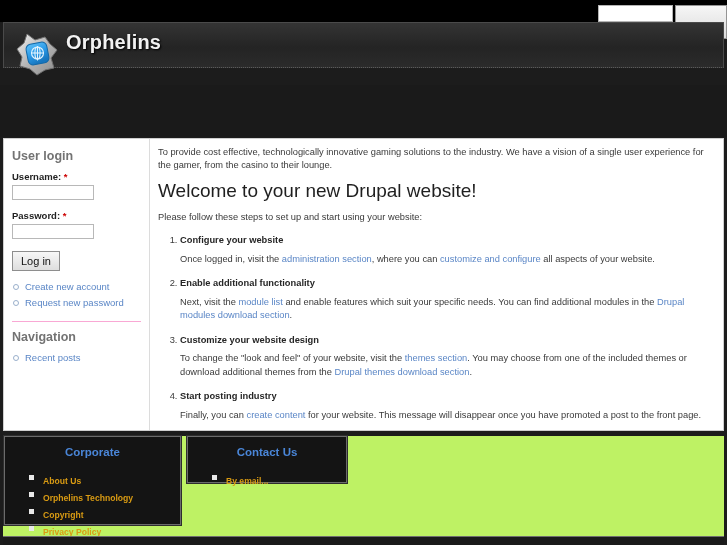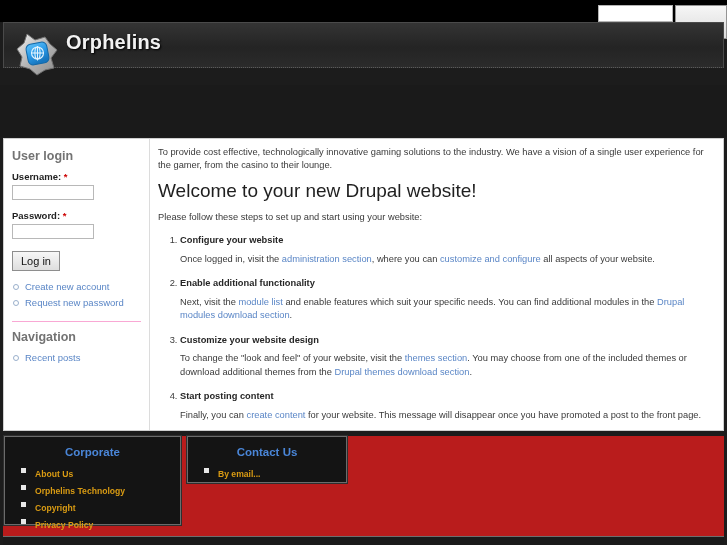--- a/index.html
+++ b/index.html
@@ -187,40 +187,40 @@
     display: block;
     margin-bottom: 5px;
   }
   ol.steps > li > .step-body { display: block; }
   .outro { margin: 6px 0 0 0; }
 
   
   .footer {
     position: absolute; left: 3px; top: 436px;
     width: 721px; height: 106px;
-    background: #b91c1c;
+    background: #bef264;
     display: flex;
     align-items: flex-start;
   }
   .fblock {
     background: #141414;
     border: 1px solid #6b6b6b;
     outline: 1px solid #2e2e2e;
     padding: 6px 8px 8px 8px;
   }
   .fblock.corporate { width: 177px; height: 89px; margin-left: 1px; }
   .fblock.contact   { width: 160px; height: 47px; margin-left: 6px; }
   .fblock-title {
     color: #4a86d8;
     font-size: 11.5px;
     font-weight: bold;
     text-align: center;
     margin: 3px 0 9px 0;
   }
-  .flist { list-style: none; margin: 8px; padding: 0; }
+  .flist { list-style: none; margin: 16px; padding: 0; }
   .flist li {
     position: relative;
     padding-left: 14px;
     margin-bottom: 5px;
     line-height: 10px;
   }
   .flist li::before {
     content: "";
     position: absolute; left: 0px; top: 1px;
     width: 5px; height: 5px;
@@ -333,21 +333,21 @@
         </li>
         <li>
           <span class="step-title">Enable additional functionality</span>
           <span class="step-body">Next, visit the <a href="#">module list</a> and enable features which suit your specific needs. You can find additional modules in the <a href="#">Drupal modules download section</a>.</span>
         </li>
         <li>
           <span class="step-title">Customize your website design</span>
           <span class="step-body">To change the "look and feel" of your website, visit the <a href="#">themes section</a>. You may choose from one of the included themes or download additional themes from the <a href="#">Drupal themes download section</a>.</span>
         </li>
         <li>
-          <span class="step-title">Start posting content</span>
+          <span class="step-title">Start posting industry</span>
           <span class="step-body">Finally, you can <a href="#">create content</a> for your website. This message will disappear once you have promoted a post to the front page.</span>
         </li>
       </ol>
 
       <p class="outro">For more information, please refer to the <a href="#">help section</a>, or the <a href="#">online Drupal handbooks</a>. You may also post at the <a href="#">Drupal forum</a>, or view the wide range of  available.</p>
     </div>
   </div>
 
   <div class="footer">
     <div class="fblock corporate">

